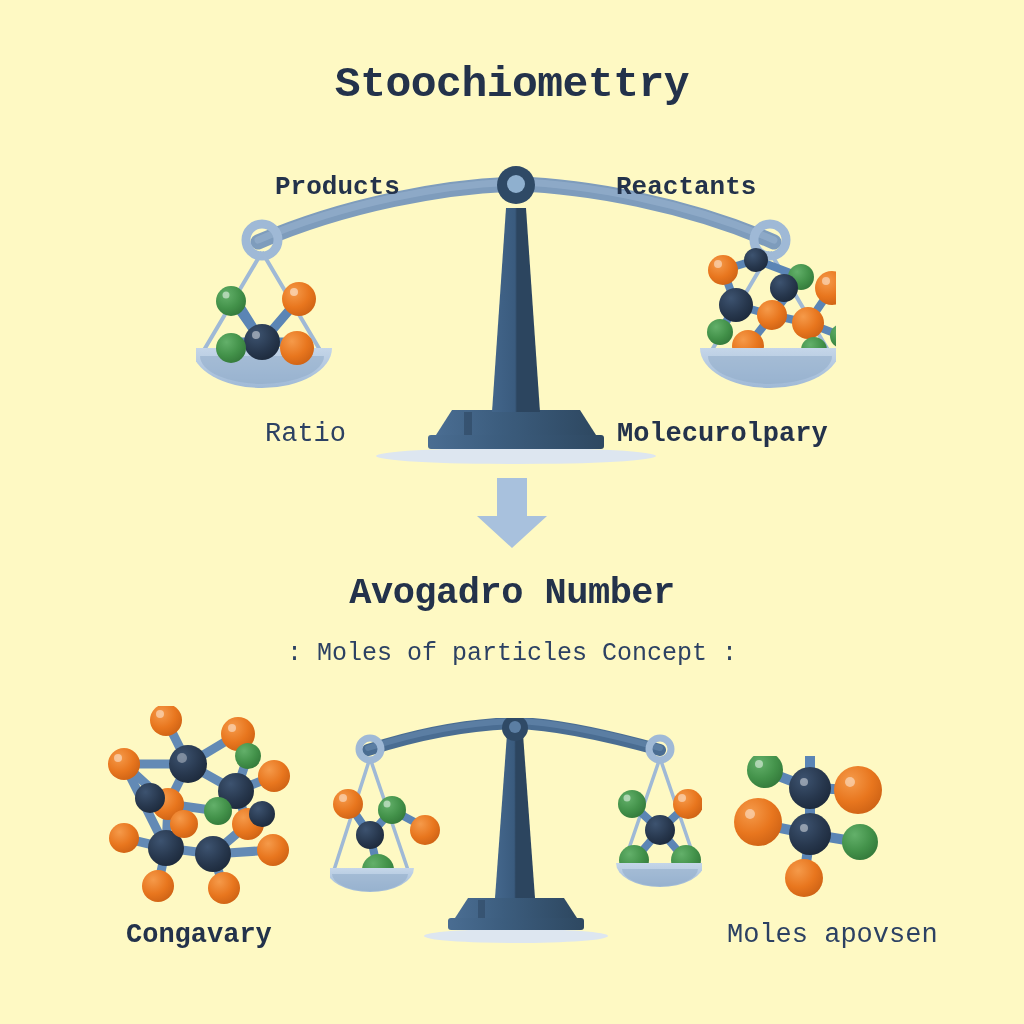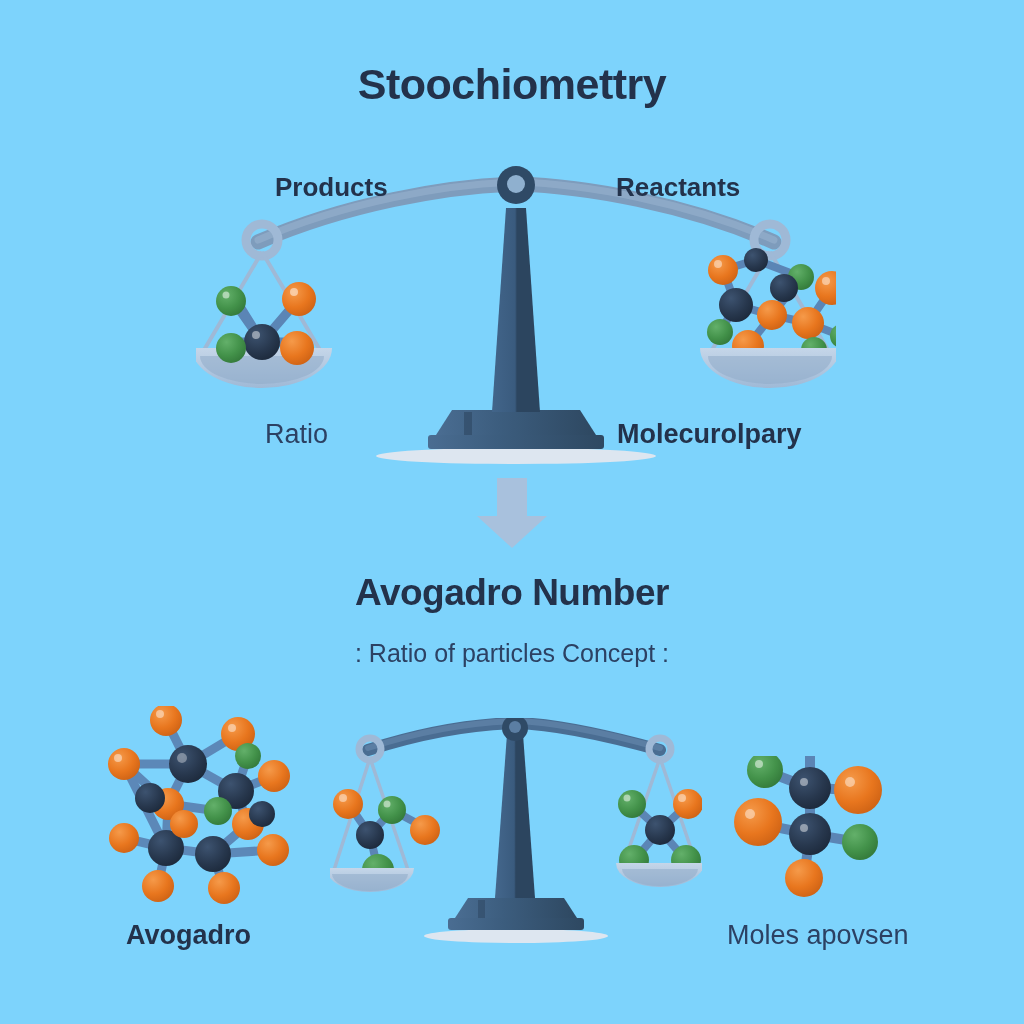--- a/index.html
+++ b/index.html
@@ -80,21 +80,21 @@
   .svg-layer { position: absolute; }
   #scale-top     { left: 196px; top: 160px;  width: 640px; height: 310px; }
   #arrow-layer   { left: 466px; top: 478px;  width: 92px;  height: 72px; }
   #scale-bottom  { left: 330px; top: 718px;  width: 372px; height: 248px; }
   #cluster-left  { left: 88px;  top: 706px;  width: 220px; height: 200px; }
   #molecule-right{ left: 730px; top: 756px;  width: 190px; height: 155px; }
 </style>
 </head>
 <body>
 
-<div id="stage" style="background: #7dd3fc;">
+<div id="stage" style="background: #fef9c3; font-family: Liberation Mono, monospace;">
 
   <div class="title" id="main-title">Stoochiomettry</div>
 
   <svg class="svg-layer" id="scale-top" viewBox="0 0 640 310">
     <defs>
       <linearGradient id="gColDark" x1="0" y1="0" x2="1" y2="0">
         <stop offset="0%" stop-color="#42658a"></stop>
         <stop offset="48%" stop-color="#3a5b7e"></stop>
         <stop offset="52%" stop-color="#2c455f"></stop>
         <stop offset="100%" stop-color="#2c455f"></stop>
@@ -220,21 +220,21 @@
   <div class="pan-label" id="label-reactants">Products</div>
   <div class="pan-label" id="label-products">Reactants</div>
   <div class="foot-label" id="label-ratio">Ratio</div>
   <div class="foot-label" id="label-molecular">Molecurolpary</div>
 
   <svg class="svg-layer" id="arrow-layer" viewBox="0 0 92 72">
     <path d="M31 0 h30 v38 h20 L46 70 L11 38 h20 z" fill="#a8c1dd"></path>
   </svg>
 
   <div class="title" id="section-title">Avogadro Number</div>
-  <div id="section-subtitle">: Ratio of particles Concept :</div>
+  <div id="section-subtitle">: Moles of particles Concept :</div>
 
   <svg class="svg-layer" id="cluster-left" viewBox="0 0 220 200">
     <defs>
       <radialGradient id="gC2" cx="35%" cy="30%" r="75%">
         <stop offset="0%" stop-color="#3d5370"></stop>
           <stop offset="65%" stop-color="#27374d"></stop>
           <stop offset="100%" stop-color="#1d2a3c"></stop>
       </radialGradient>
       <radialGradient id="gO2" cx="35%" cy="30%" r="75%">
         <stop offset="0%" stop-color="#f59a4a"></stop>
@@ -287,21 +287,21 @@
     <circle cx="185" cy="144" r="16" fill="url(#gO2)"></circle>
     <circle cx="70" cy="180" r="16" fill="url(#gO2)"></circle>
     <circle cx="136" cy="182" r="16" fill="url(#gO2)"></circle>
     <circle cx="96" cy="118" r="14" fill="url(#gO2)"></circle>
     <circle cx="94" cy="52" r="5" fill="#ffffff" opacity="0.35"></circle>
     <circle cx="72" cy="8" r="4" fill="#ffffff" opacity="0.45"></circle>
     <circle cx="144" cy="22" r="4" fill="#ffffff" opacity="0.45"></circle>
     <circle cx="30" cy="52" r="4" fill="#ffffff" opacity="0.45"></circle>
   </svg>
 
-  <div id="label-congavary">Avogadro</div>
+  <div id="label-congavary">Congavary</div>
 
   <svg class="svg-layer" id="scale-bottom" viewBox="0 0 372 248">
     <defs>
       <linearGradient id="gCol2" x1="0" y1="0" x2="1" y2="0">
         <stop offset="0%" stop-color="#44678c"></stop>
         <stop offset="48%" stop-color="#3a5b7e"></stop>
         <stop offset="52%" stop-color="#2c455f"></stop>
         <stop offset="100%" stop-color="#2c455f"></stop>
       </linearGradient>
       <linearGradient id="gBase2" x1="0" y1="0" x2="1" y2="0">

